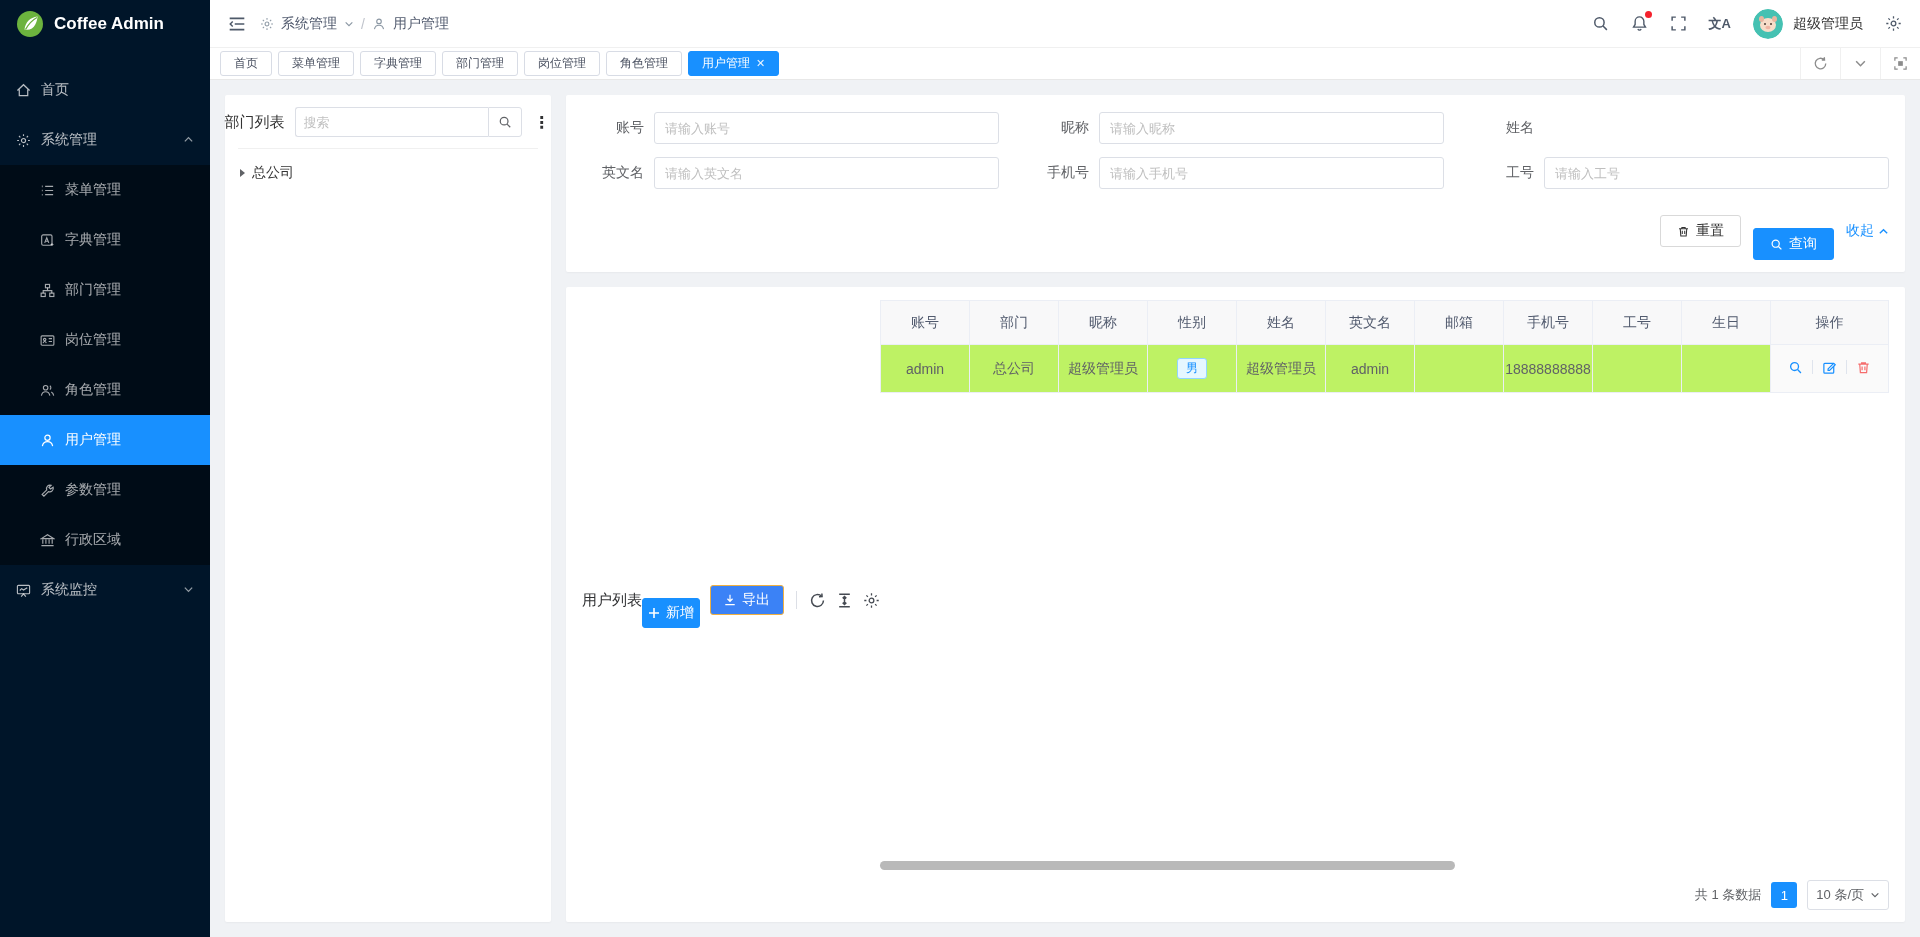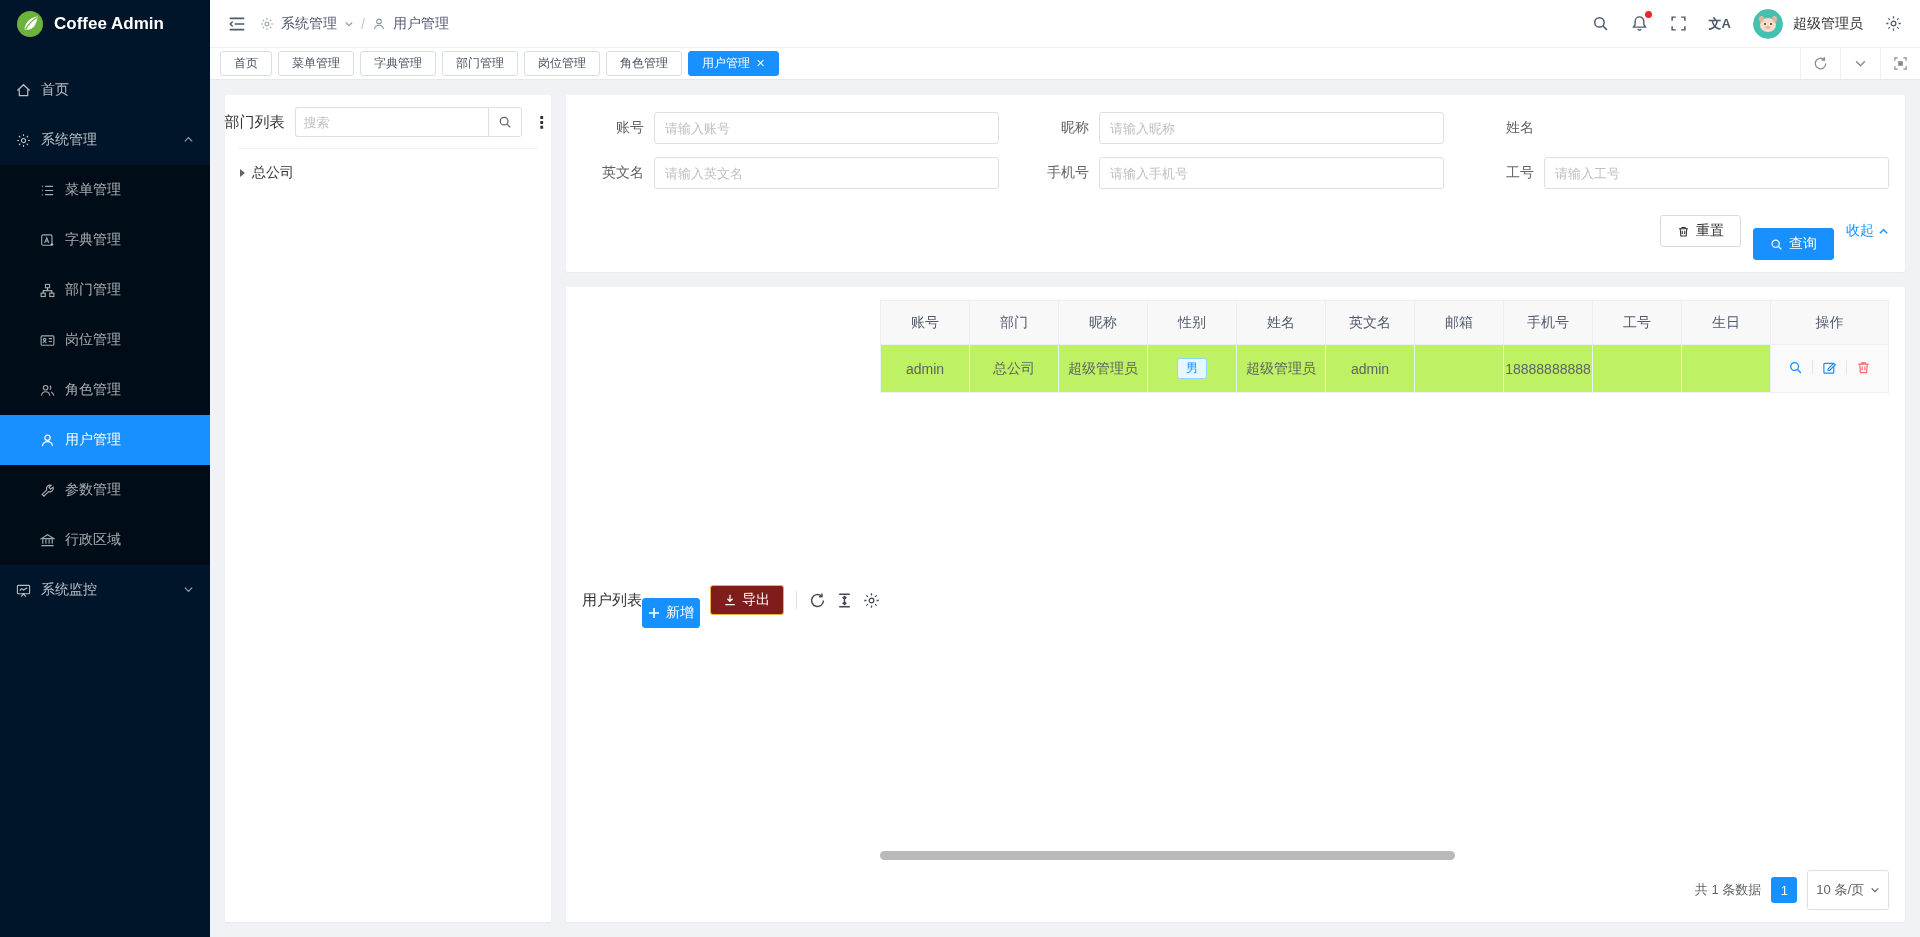--- a/index.html
+++ b/index.html
@@ -60,21 +60,21 @@
 
   .form-panel { padding:17px 16px 12px; }
   .fgrid { display:grid; grid-template-columns:repeat(3,1fr); column-gap:28px; row-gap:13px; }
   .field { display:flex; align-items:center; gap:10px; }
   .field label { width:62px; text-align:right; color:#606266; font-size:14px; white-space:nowrap; flex:none; }
   .field input { flex:1; min-width:0; height:32px; border:1px solid #dcdfe6; border-radius:3px; padding:0 10px; font-size:13px; color:#333; outline:none; font-family:inherit; }
   .field input::placeholder { color:#bfbfbf; }
   .form-actions { display:flex; justify-content:flex-end; align-items:center; gap:12px; margin-top:13px; }
   .btn { height:32px; display:inline-flex; align-items:center; gap:6px; padding:0 16px; border-radius:3px; border:1px solid #d9d9d9; background:#fff; font-size:14px; color:#333; cursor:pointer; font-family:inherit; }
   .btn.primary { background:#1890ff; border-color:#1890ff; color:#fff;margin-top:26px; }
-  .btn.warn { background:#7f1d1d; border-color:#efb041; color:#fff; }
+  .btn.warn { background:#3b82f6; border-color:#efb041; color:#fff; }
   .link { color:#1890ff; font-size:14px; display:inline-flex; align-items:center; gap:4px; cursor:pointer; }
 
   
   .table-panel { flex:1; padding:13px 16px 10px; display:flex; flex-direction:row; min-height:0; }
   .tp-head { display:flex; align-items:center; margin-bottom:12px; }
   .tp-title { font-size:15px; color:#303133; }
   .tp-tools { margin-left:auto; display:flex; align-items:center; gap:10px; }
   .tool-sep { width:1px; height:18px; background:#dcdfe6; margin:0 2px; }
   .tool-ic { color:#454a52; display:flex; cursor:pointer; }
 
@@ -91,21 +91,21 @@
   .op-ic { display:flex; cursor:pointer; }
   .op-ic.blue { color:#1890ff; }
   .op-ic.red { color:#f56c6c; }
 
   .spacer { flex:1; }
   .hscroll { height:9px; margin:2px 0 6px; position:relative; }
   .hscroll .thumb { position:absolute; left:0; top:0; height:9px; width:57%; background:#b9b9b9; border-radius:5px; cursor:pointer; }
 
   .pager { display:flex; align-items:center; justify-content:flex-end; gap:10px; padding:4px 0 2px; color:#606266; font-size:13px; }
   .page-btn { min-width:26px; height:26px; background:#1890ff; color:#fff; border-radius:3px; display:flex; align-items:center; justify-content:center; font-size:13px; cursor:pointer; }
-  .size-sel { height:40px; border:1px solid #dcdfe6; border-radius:3px; display:flex; align-items:center; gap:6px; padding:0 8px; font-size:13px; color:#606266; cursor:pointer; background:#fff; }
+  .size-sel { height:30px; border:1px solid #dcdfe6; border-radius:3px; display:flex; align-items:center; gap:6px; padding:0 8px; font-size:13px; color:#606266; cursor:pointer; background:#fff; }
 </style>
 </head>
 <body>
 
 <div class="app">
 
   <aside class="sidebar">
     <div class="logo">
       <span style="display:flex;">
         <svg width="28" height="28" viewBox="0 0 28 28">

